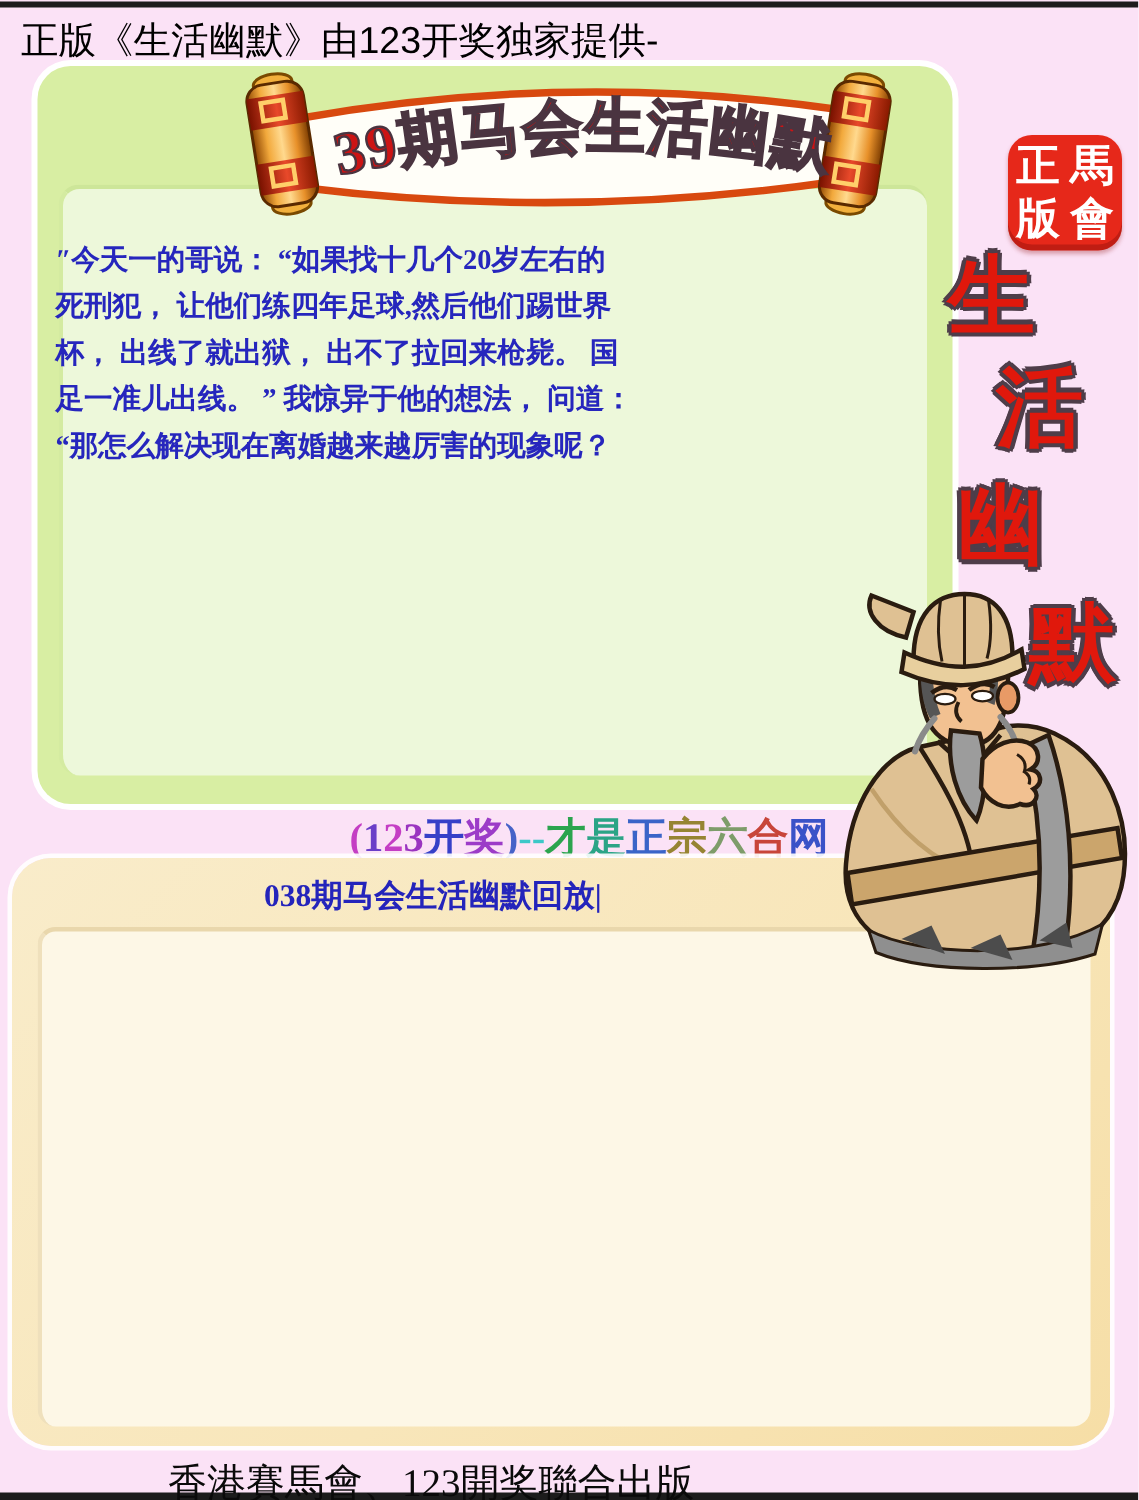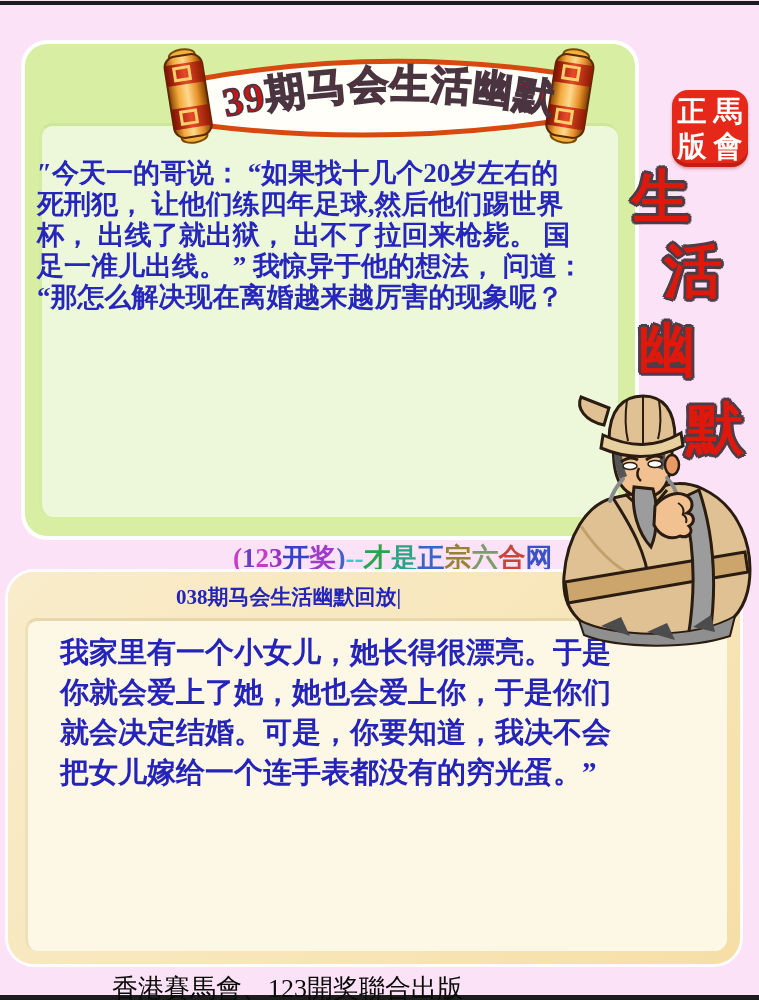--- a/index.html
+++ b/index.html
@@ -9,21 +9,21 @@
   .bottom-line{position:absolute;left:0;top:995px;width:759px;height:5px;background:#1c1c1c;}
 
   .h-left{position:absolute;left:14px;top:10px;font-size:25px;color:#000;letter-spacing:0;}
   .h-right{position:absolute;right:12px;top:10px;font-size:25px;color:#000;}
 
   .panel1{position:absolute;left:25px;top:44px;width:610px;height:492px;background:#d8eea3;
           border-radius:22px;box-shadow:0 0 0 4px #ffffff;z-index:1;}
   .panel1-inner{position:absolute;left:14px;top:79px;width:579px;height:394px;background:#edf8da;
           border-radius:14px;border-top:3px solid #cde699;border-left:3px solid #d4eba1;box-sizing:border-box;}
   .joke1{position:absolute;left:37px;top:158px;width:586px;z-index:2;white-space:pre-line;
-         font-family:"Liberation Serif",serif;font-weight:700;font-size:27px;line-height:31px;color:#2626bd;}
+         font-family:"Liberation Serif",serif;font-weight:700;font-size:19px;line-height:31px;color:#2626bd;}
 
   .scroll{position:absolute;left:147px;top:43px;width:464px;height:106px;z-index:3;}
 
   .seal{position:absolute;left:672px;top:90px;width:76px;height:77px;background:#e6281a;border-radius:16px;
         box-shadow:inset 0 -4px 0 rgba(120,10,10,.35), 0 2px 3px rgba(150,30,30,.35);z-index:3;}
   .seal-grid{display:grid;grid-template-columns:1fr 1fr;width:100%;height:100%;align-items:center;justify-items:center;padding:4px 2px;box-sizing:border-box;}
   .seal-grid span{color:#fff;font-family:"Liberation Serif",serif;font-weight:700;font-size:29px;line-height:30px;}
 
   .vmast{position:absolute;left:630px;top:168px;width:129px;height:312px;z-index:4;}
   .vchar{position:absolute;font-family:"Liberation Serif",serif;font-weight:700;font-size:58px;line-height:60px;color:#e0180c;
@@ -51,20 +51,21 @@
 
   .footer{position:absolute;left:112px;top:971px;font-family:"Liberation Serif",serif;font-size:26px;color:#0a0a0a;z-index:2;}
 </style>
 </head>
 <body>
 
 <div class="page">
 
   <div class="top-line"></div>
 
+  <span class="h-left">正版《生活幽默》由123开奖独家提供-</span>
 
   <div class="panel1">
     <div class="panel1-inner"></div>
   </div>
   <div class="joke1">″今天一的哥说： “如果找十几个20岁左右的
 死刑犯， 让他们练四年足球,然后他们踢世界
 杯， 出线了就出狱， 出不了拉回来枪毙。 国
 足一准儿出线。 ” 我惊异于他的想法， 问道：
 “那怎么解决现在离婚越来越厉害的现象呢？</div>
 
@@ -157,21 +158,17 @@
     <path d="M58,22 L30,11 C25,22 34,35 53,39 Z" fill="#dfc193" stroke="#2a1c10" stroke-width="3"></path>
     <path d="M52,49 C80,62 104,62 130,47 L132,60 C104,74 78,74 50,62 Z" fill="#e8cf9e" stroke="#2a1c10" stroke-width="3"></path>
   </svg>
 
   <div class="tagline"><span style="color: rgb(196, 62, 196);">(</span><span style="color: rgb(106, 62, 200);">1</span><span style="color: rgb(196, 62, 196);">2</span><span style="color: rgb(154, 52, 192);">3</span><span style="color: rgb(54, 64, 200);">开</span><span style="color: rgb(156, 60, 200);">奖</span><span style="color: rgb(70, 98, 200);">)</span><span style="color: rgb(60, 200, 200);">-</span><span style="color: rgb(60, 200, 200);">-</span><span style="color: rgb(43, 164, 78);">才</span><span style="color: rgb(43, 164, 134);">是</span><span style="color: rgb(58, 100, 200);">正</span><span style="color: rgb(150, 132, 50);">宗</span><span style="color: rgb(126, 156, 106);">六</span><span style="color: rgb(200, 69, 58);">合</span><span style="color: rgb(58, 82, 200);">网</span></div>
 
   <div class="panel2">
     <div class="p2-title">038期马会生活幽默回放|</div>
     <div class="panel2-inner"></div>
   </div>
-  <div class="joke2">我家里有一个小女儿，她长得很漂亮。于是
-你就会爱上了她，她也会爱上你，于是你们
-就会决定结婚。可是，你要知道，我决不会
-把女儿嫁给一个连手表都没有的穷光蛋。”</div>
 
   <div class="footer">香港賽馬會、123開奖聯合出版</div>
   <div class="bottom-line"></div>
 
 </div>
 
 </body></html>

